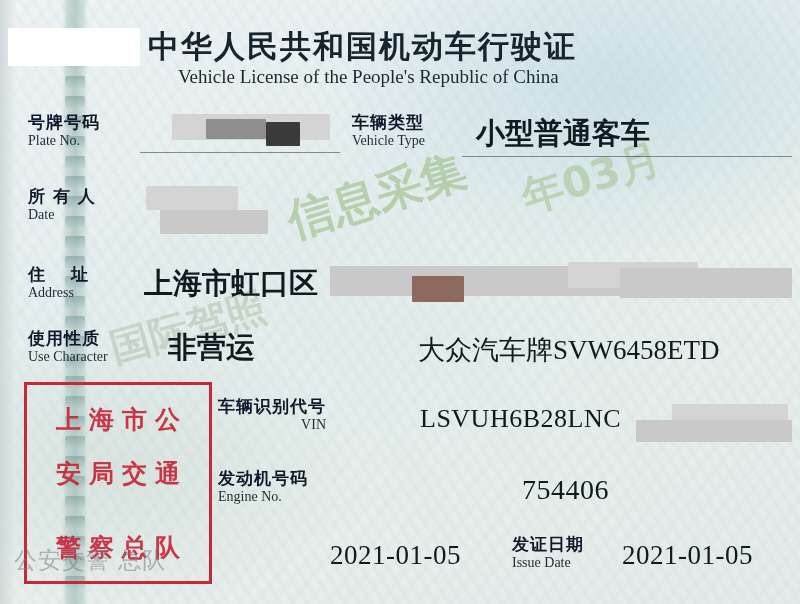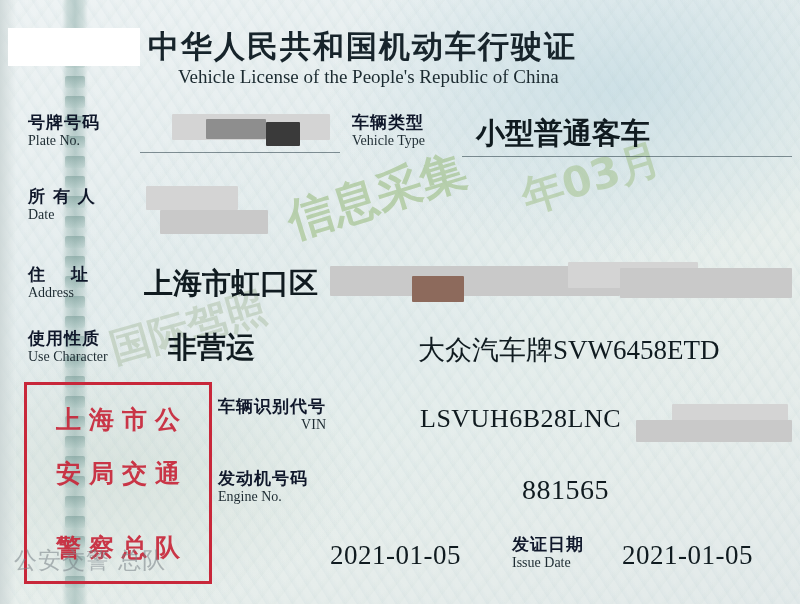--- a/index.html
+++ b/index.html
@@ -290,21 +290,21 @@
     <span class="en">VIN</span>
   </div>
   <div class="val num" style="left:420px; top:404px;">LSVUH6B28LNC</div>
   <div class="redact lgray" style="left:672px; top:404px; width:116px; height:28px;"></div>
   <div class="redact" style="left:636px; top:420px; width:156px; height:22px;"></div>
 
   <div class="lbl" style="left:218px; top:468px;">
     <span class="zh">发动机号码</span>
     <span class="en">Engine No.</span>
   </div>
-  <div class="val num" style="left:522px; top:474px; font-size:28px;">881565</div>
+  <div class="val num" style="left:522px; top:474px; font-size:28px;">754406</div>
 
   <div class="val num" style="left:330px; top:540px; font-size:27px;">2021-01-05</div>
 
   <div class="lbl" style="left:512px; top:534px;">
     <span class="zh">发证日期</span>
     <span class="en">Issue Date</span>
   </div>
   <div class="val num" style="left:622px; top:540px; font-size:27px;">2021-01-05</div>
 
   <div class="seal">

